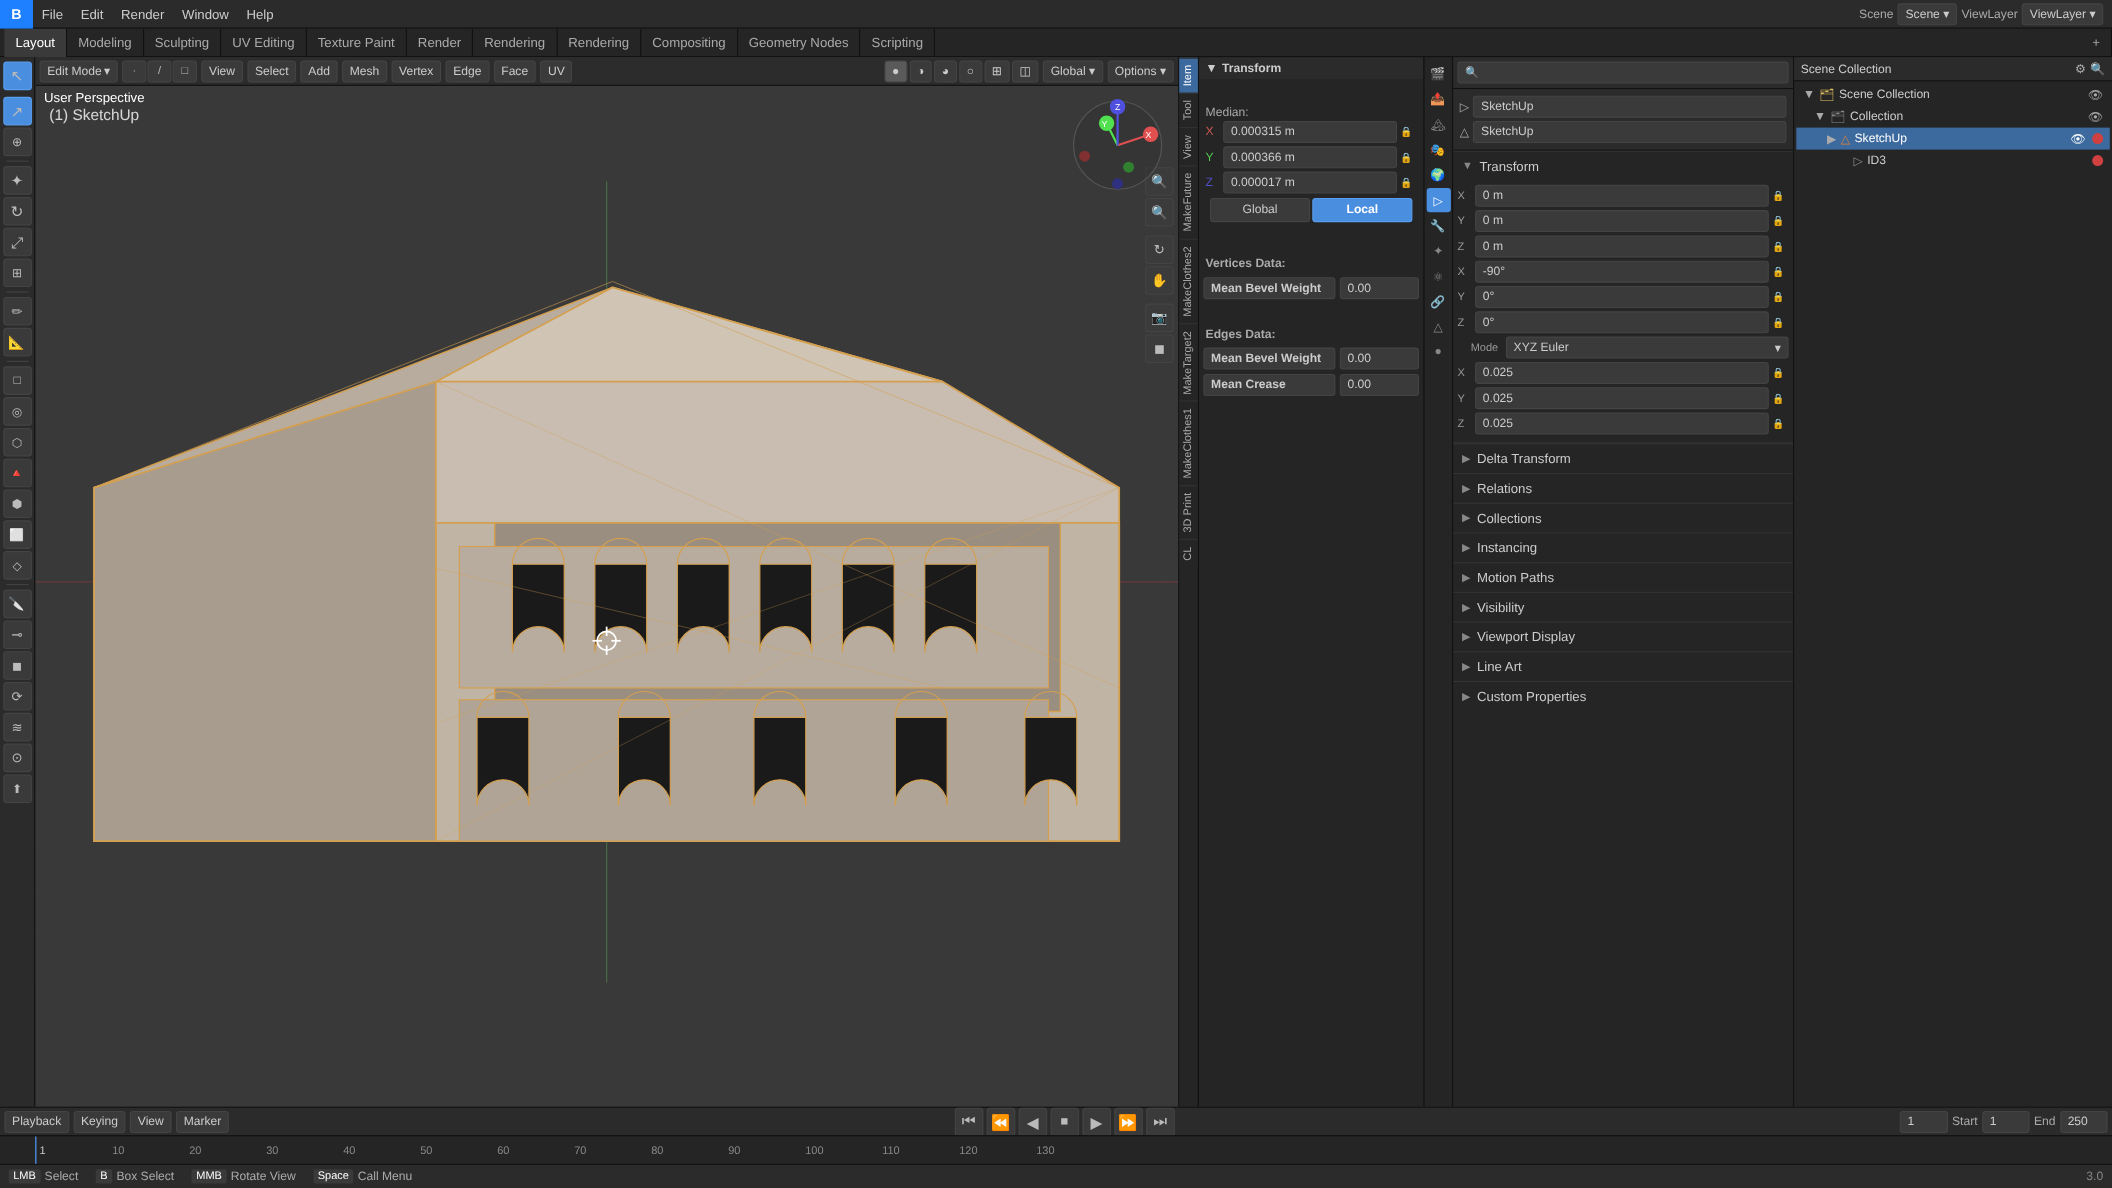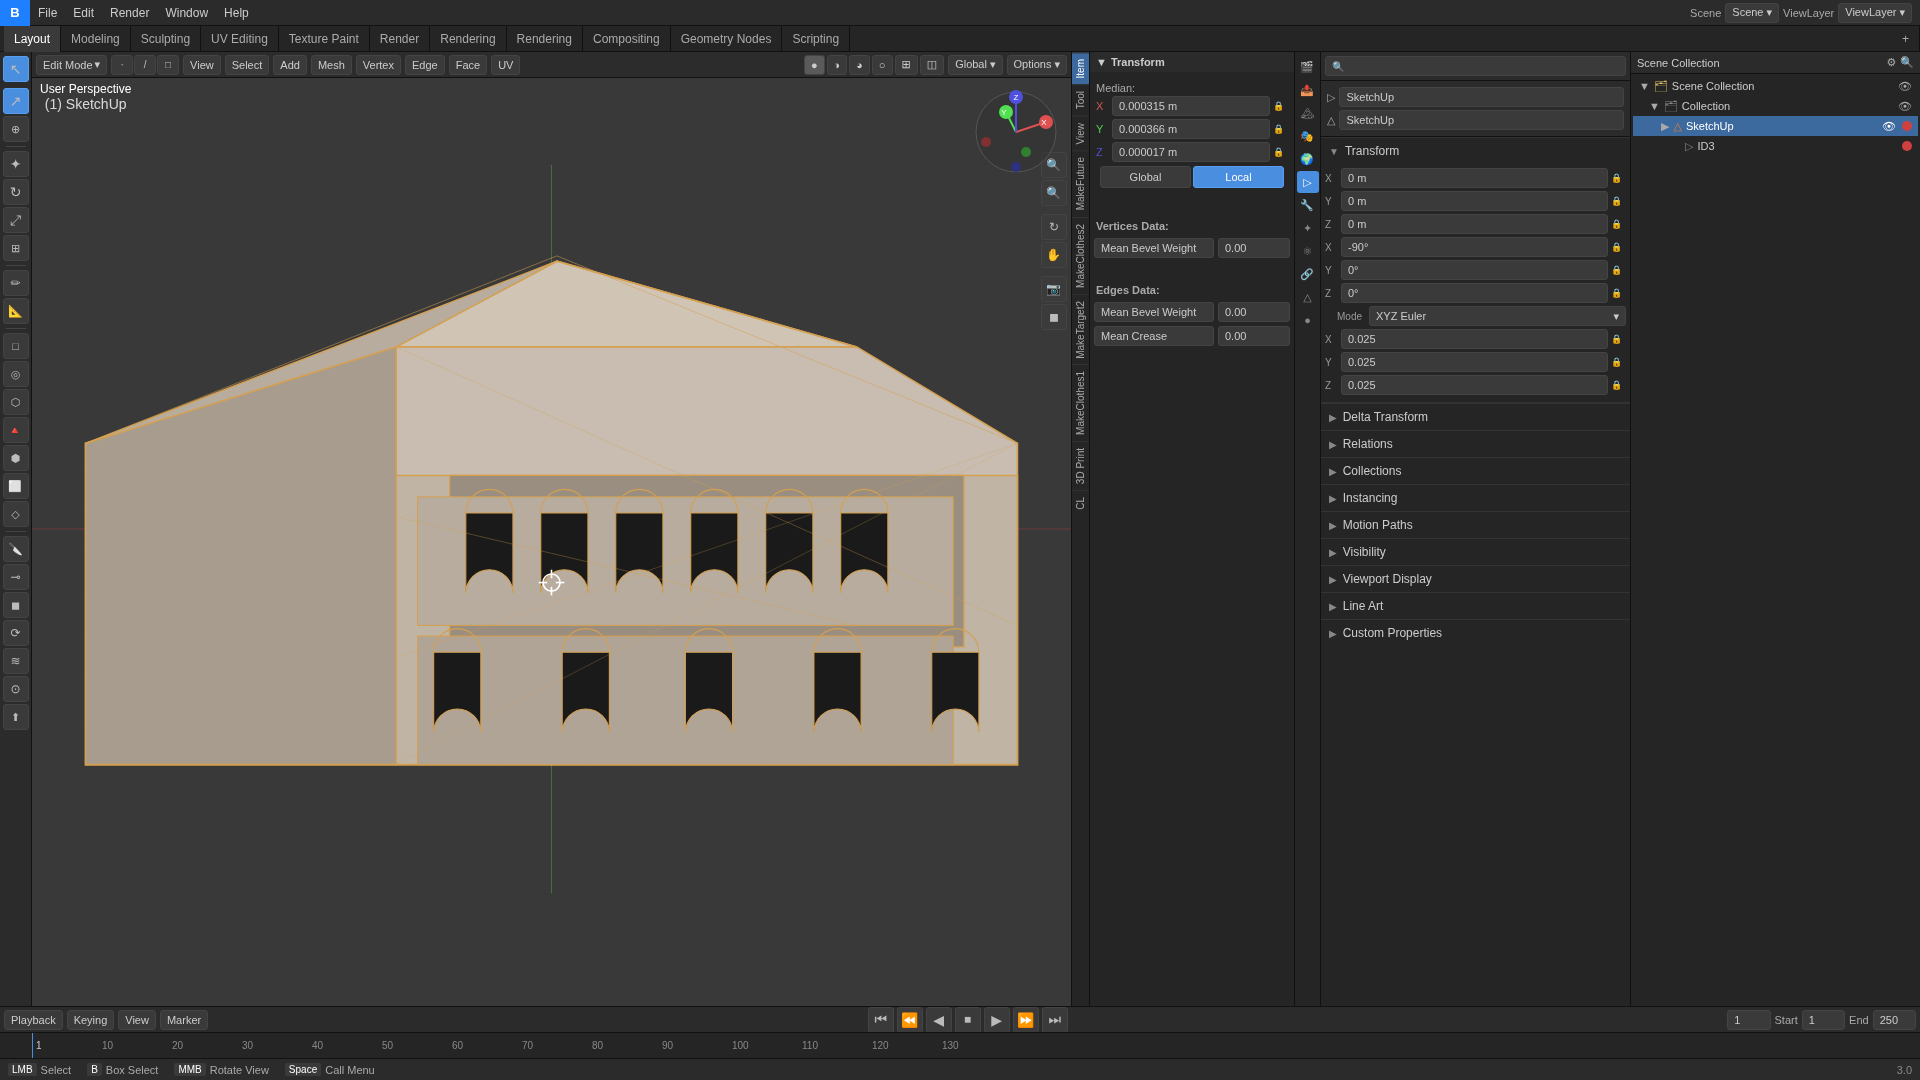--- a/index.html
+++ b/index.html
@@ -239,20 +239,21 @@
       align-items: center;
       justify-content: center;
       font-size: 11px;
       color: #ccc;
       cursor: pointer;
     }
     .toggle-btn.active {
       background: #4a8ee0;
       border-color: #5a9ef0;
       color: #fff;
+      font-weight: bold;
     }
 
     
     .data-section {
       padding: 4px 6px;
       font-size: 11px;
       color: #aaa;
       font-weight: bold;
       margin-top: 20px;
     }
@@ -266,20 +267,21 @@
       flex: 1;
       background: #3a3a3a;
       border: 1px solid #444;
       border-radius: 3px;
       height: 20px;
       display: flex;
       align-items: center;
       padding: 0 6px;
       font-size: 11px;
       color: #ccc;
+      font-weight: bold;
     }
     .data-row-value {
       width: 72px;
       background: #3a3a3a;
       border: 1px solid #444;
       border-radius: 3px;
       height: 20px;
       display: flex;
       align-items: center;
       padding: 0 6px;
@@ -679,21 +681,21 @@
     <div class="n-panel-tab-v">CL</div>
   </div>
 
   <div id="right-panel" style="width:205px;">
 
     <div class="prop-section-header">
       <span>▼</span>
       <span>Transform</span>
     </div>
     <div class="section-content">
-      <div style="font-size:11px;color:#aaa;padding:2px 0;">Median:</div>
+      <div style="font-size:11px;color:#aaa;padding:2px 0;margin-top:14px;">Median:</div>
 
       <div class="three-col">
         <span style="color:#d05555;font-size:11px;">X</span>
         <div class="prop-value-sm">0.000315 m</div>
         <div class="lock-icon">🔒</div>
       </div>
       <div class="three-col">
         <span style="color:#50d050;font-size:11px;">Y</span>
         <div class="prop-value-sm">0.000366 m</div>
         <div class="lock-icon">🔒</div>

